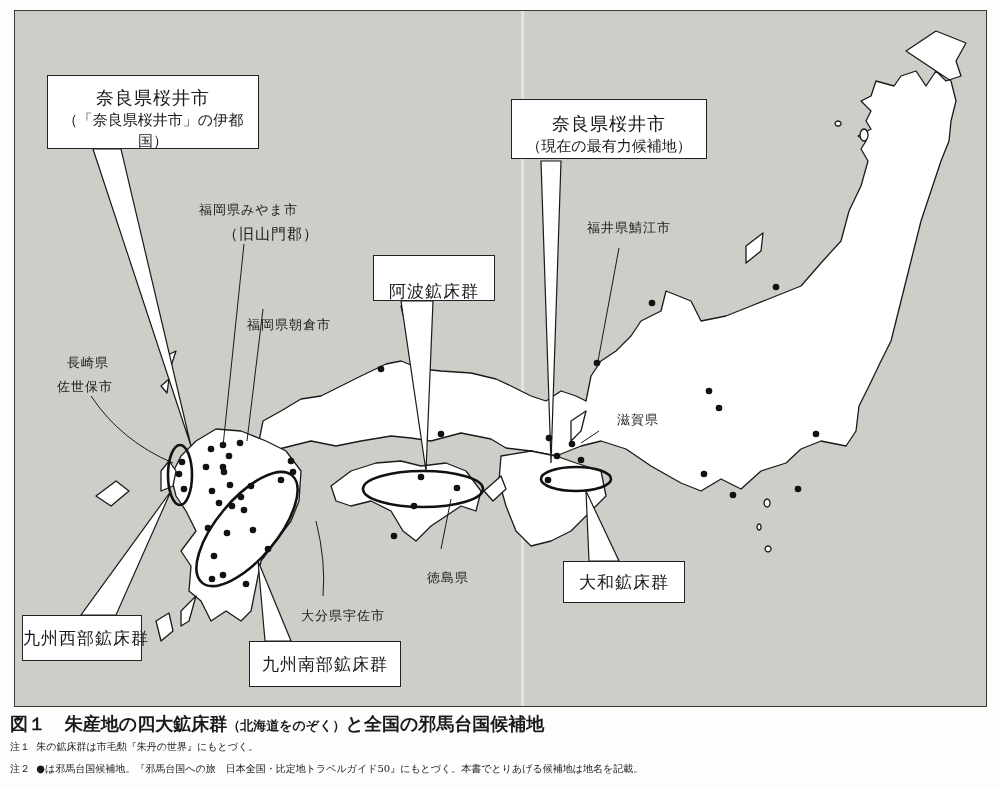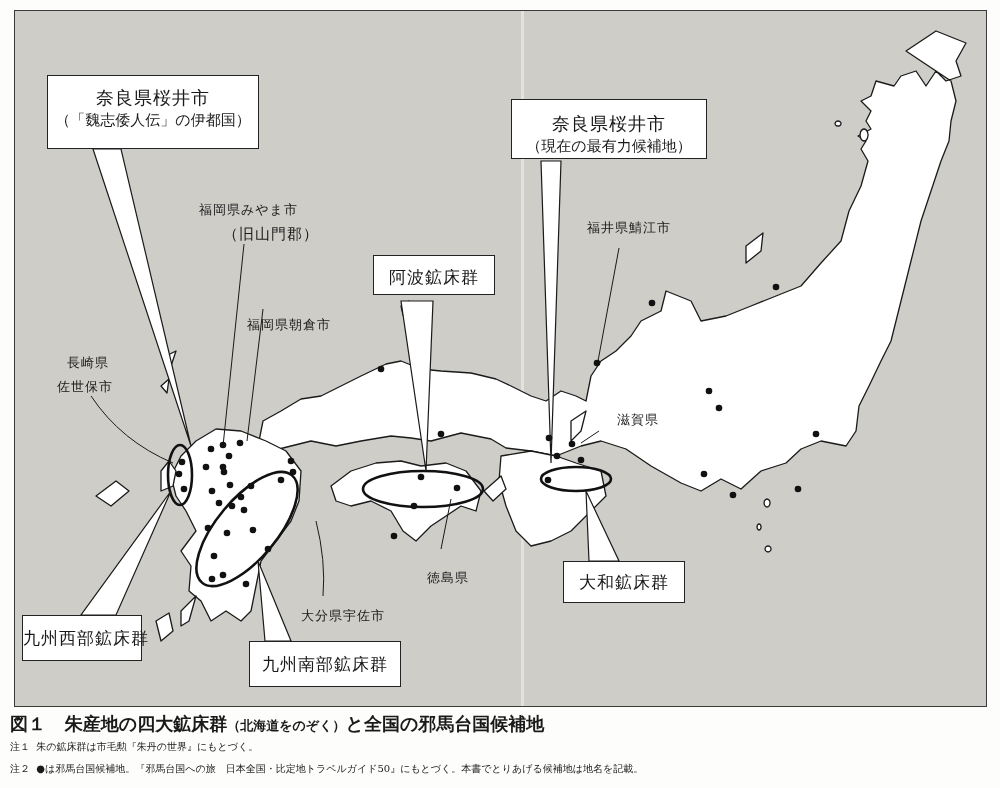--- a/index.html
+++ b/index.html
@@ -123,29 +123,29 @@
         <circle cx="775" cy="286" r="3.3"></circle>
         <circle cx="815" cy="433" r="3.3"></circle>
         <circle cx="703" cy="473" r="3.3"></circle>
         <circle cx="732" cy="494" r="3.3"></circle>
         <circle cx="797" cy="488" r="3.3"></circle>
       </g>
   </svg>
 
   <div class="callout" style="left:32px;top:64px;width:212px;height:74px;padding-top:10px;">
     <div class="label" style="position:static;font-size:18px;">奈良県桜井市</div>
-    <div class="sub">（「魏志倭人伝」の伊都国）</div>
+    <div class="sub">（「奈良県桜井市」の伊都国）</div>
   </div>
 
   <div class="callout" style="left:496px;top:88px;width:196px;height:60px;padding-top:12px;">
     <div class="label" style="position:static;font-size:18px;">奈良県桜井市</div>
     <div class="sub">（現在の最有力候補地）</div>
   </div>
 
-  <div class="callout" style="left:358px;top:244px;width:122px;height:40px;padding-top:10px;">
+  <div class="callout" style="left:358px;top:244px;width:122px;height:46px;padding-top:24px;">
     <div class="label" style="position:static;font-size:17px;">阿波鉱床群</div>
   </div>
 
   <div class="callout" style="left:7px;top:604px;width:120px;height:46px;padding-top:11px;">
     <div class="label" style="position:static;font-size:17px;">九州西部鉱床群</div>
   </div>
 
   <div class="callout" style="left:234px;top:630px;width:152px;height:46px;padding-top:11px;">
     <div class="label" style="position:static;font-size:17px;">九州南部鉱床群</div>
   </div>

